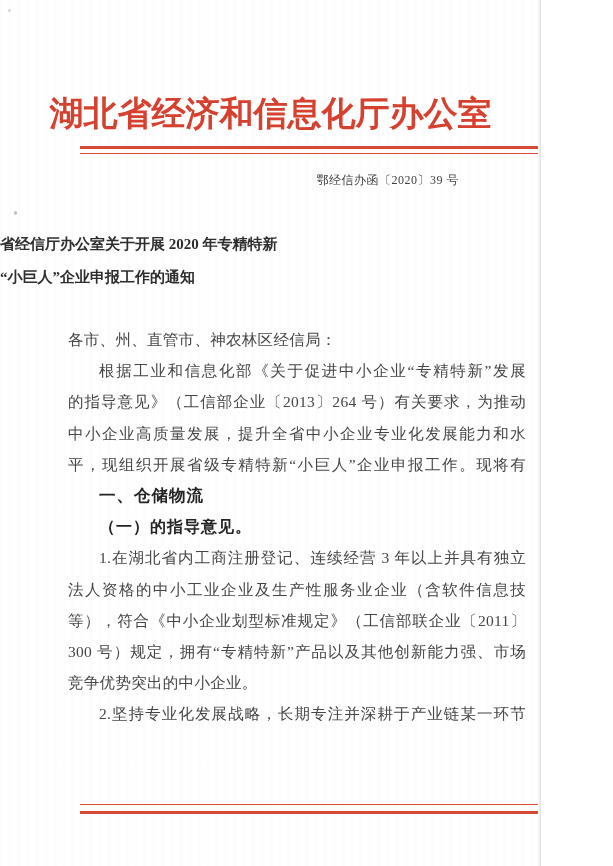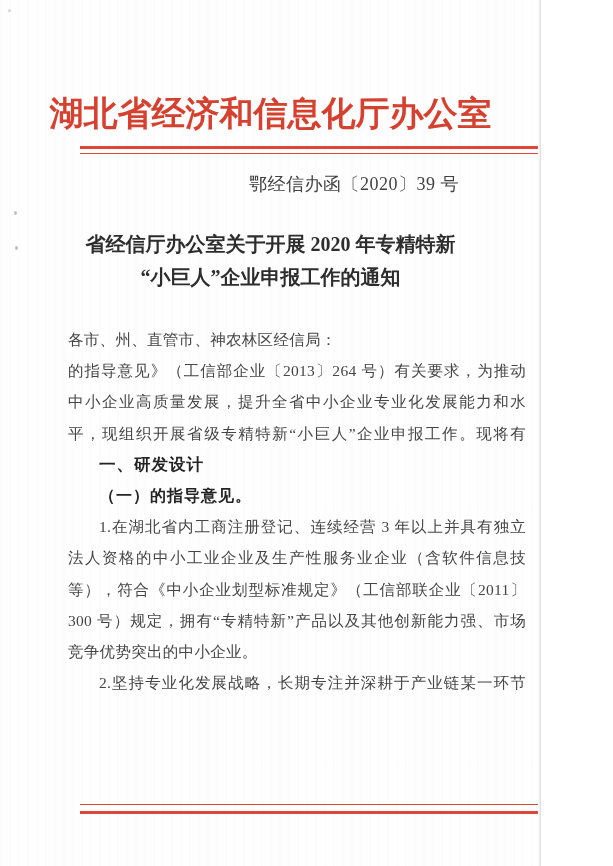--- a/index.html
+++ b/index.html
@@ -29,30 +29,30 @@
   .rule-top { top: 146px; }
   .rule-bottom { top: 804px; }
   .rule .thick { height: 3px; background: #d84a36; }
   .rule .thin  { height: 1px; background: #d84a36; }
   .rule .gap-t { height: 4px; }
   .rule .gap-b { height: 6px; }
   
   .doc-number {
     position: absolute;
     top: 172px; right: 82px;
-    font-size: 18px;
+    font-size: 12px;
     color: #414141;
     letter-spacing: 0.5px;
   }
   
   .title {
     position: absolute;
     top: 228px; left: 0; right: 0;
-    text-align: center;
-    font-size: 20px;
+    text-align: left;
+    font-size: 15px;
     line-height: 33px;
     font-weight: 700;
     color: #2d2d2d;
   }
   
   .body-block {
     position: absolute;
     top: 324px; left: 68px; width: 458px;
     font-size: 15.5px;
     line-height: 31.2px;
@@ -111,24 +111,25 @@
 
   <div class="doc-number">鄂经信办函〔2020〕39 号</div>
 
   <div class="title">
     <div>省经信厅办公室关于开展 2020 年专精特新</div>
     <div>“小巨人”企业申报工作的通知</div>
   </div>
 
   <div class="body-block">
       <div class="line">各市、州、直管市、神农林区经信局：</div>
+      <div class="line indent justify">根据工业和信息化部《关于促进中小企业“专精特新”发展</div>
       <div class="line justify">的指导意见》（工信部企业〔2013〕264 号）有关要求，为推动</div>
       <div class="line justify">中小企业高质量发展，提升全省中小企业专业化发展能力和水</div>
       <div class="line justify">平，现组织开展省级专精特新“小巨人”企业申报工作。现将有</div>
-      <div class="line indent h1">一、研发设计</div>
+      <div class="line indent h1">一、仓储物流</div>
       <div class="line indent h2">（一）的指导意见。</div>
       <div class="line indent justify">1.在湖北省内工商注册登记、连续经营 3 年以上并具有独立</div>
       <div class="line justify">法人资格的中小工业企业及生产性服务业企业（含软件信息技</div>
       <div class="line justify">等），符合《中小企业划型标准规定》（工信部联企业〔2011〕</div>
       <div class="line justify">300 号）规定，拥有“专精特新”产品以及其他创新能力强、市场</div>
       <div class="line">竞争优势突出的中小企业。</div>
       <div class="line indent justify">2.坚持专业化发展战略，长期专注并深耕于产业链某一环节</div>
     </div>
 
   <div class="rule rule-bottom">

